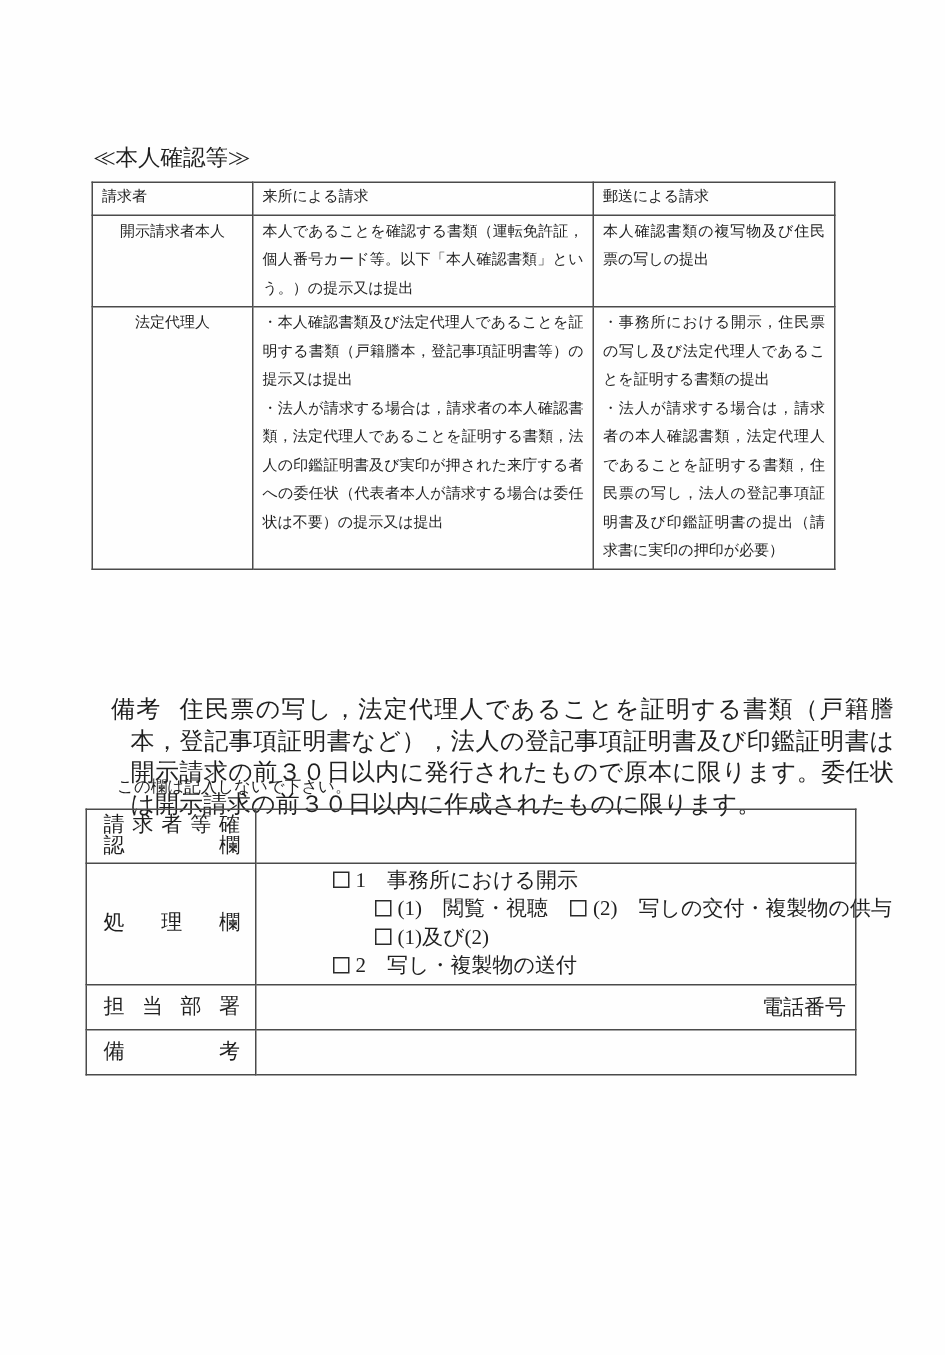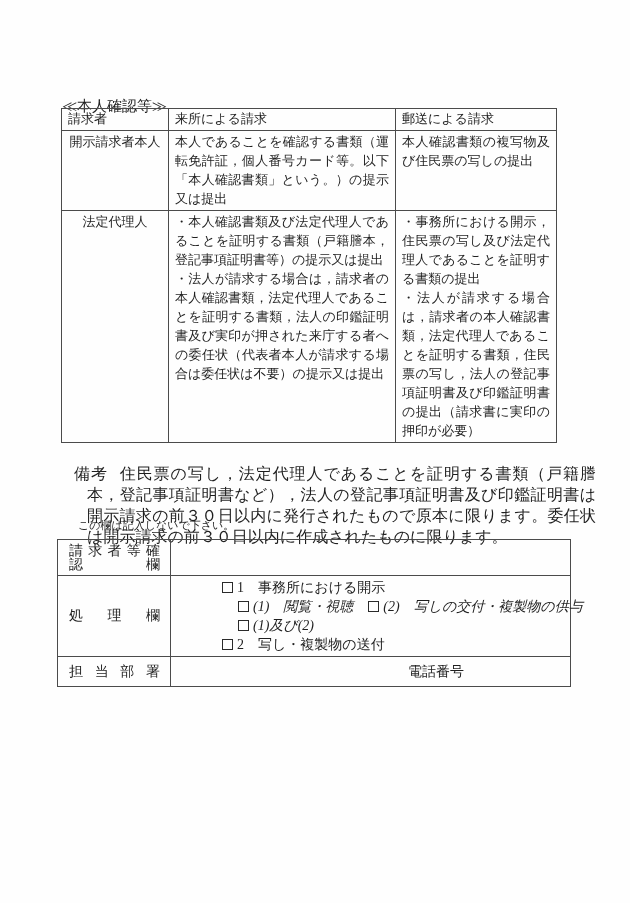--- a/index.html
+++ b/index.html
@@ -5,21 +5,21 @@
   html,body{margin:0;padding:0;background:#ffffff;}
   .page{
     position:relative;width:630px;height:903px;background:#fefefe;
     font-family:"Liberation Serif","DejaVu Serif",serif;
     color:#1f1f1f;overflow:hidden;
   }
   .doc-title{position:absolute;left:62px;top:79px;font-size:15px;line-height:16px;margin-top:19px;}
 
   
   table{border-collapse:collapse;table-layout:fixed;}
-  .vtable{position:absolute;left:61px;top:108px;width:495px;font-size:13px;}
+  .vtable{position:absolute;left:61px;top:121px;width:495px;font-size:10px;}
   .vtable td{
     border:1px solid #4b4b4b;vertical-align:top;
     padding:1px 6px 2px 6px;line-height:19px;
     word-break:break-all;text-align:justify;
   }
   .vtable tr.hdr td{height:18px;line-height:18px;text-align:left;}
   .vtable td.req{text-align:center;}
   .vtable p{margin:0;}
 
   
@@ -31,28 +31,28 @@
   .remarks .gap{display:inline-block;width:11px;}
 
   
   .instruction{position:absolute;left:78px;top:518px;font-size:11px;line-height:15px;}
   .otable{position:absolute;left:57px;top:539px;width:513px;font-size:14px;}
   .otable td{border:1px solid #4b4b4b;vertical-align:middle;}
   .otable td.jlabel{
     padding:0 10px 0 11px;text-align:justify;text-align-last:justify;
     letter-spacing:0;line-height:14px;
   }
-  .otable td.field{padding:2px 6px;}
+  .otable td.field{padding:2px 6px;text-align:right;}
   td.conf-label{height:35px;}
   td.proc-label{height:78px;}
   td.dept-label{height:29px;}
   td.note-label{height:29px;}
   .proc-cell{vertical-align:middle;padding:2px 6px;}
   .proc-line{line-height:19px;white-space:nowrap;padding-left:45px;}
-  .proc-line.ind{margin-left:16px;font-style:italic;}
+  .proc-line.ind{margin-left:28px;}
   .seg+.seg{margin-left:15px;}
   .cb{
     display:inline-block;width:9px;height:9px;border:1px solid #2a2a2a;
     margin-right:4px;vertical-align:-1px;background:#fefefe;
   }
   .phone{margin-left:231px;}
 </style>
 </head>
 <body>
 
@@ -123,16 +123,20 @@
           </div>
           <div class="proc-line">
             <span class="seg"><span class="cb"></span><span>2　写し・複製物の送付</span></span>
           </div>
         </td>
       </tr>
       <tr>
         <td class="jlabel dept-label">担 当 部 署</td>
         <td class="field"><span class="phone">電話番号</span></td>
       </tr>
+      <tr>
+        <td class="jlabel note-label">備 考</td>
+        <td class="field"></td>
+      </tr>
     </tbody>
   </table>
 
 </div>
 
 </body></html>

